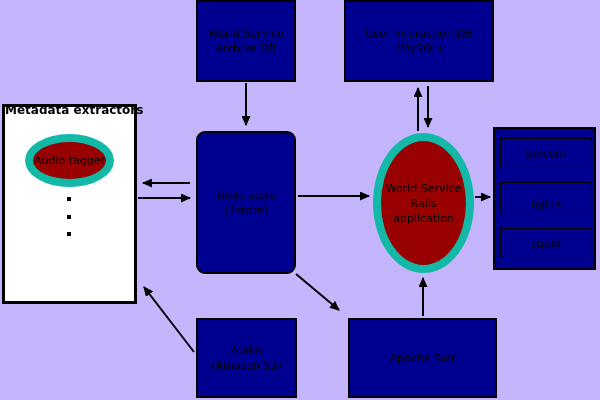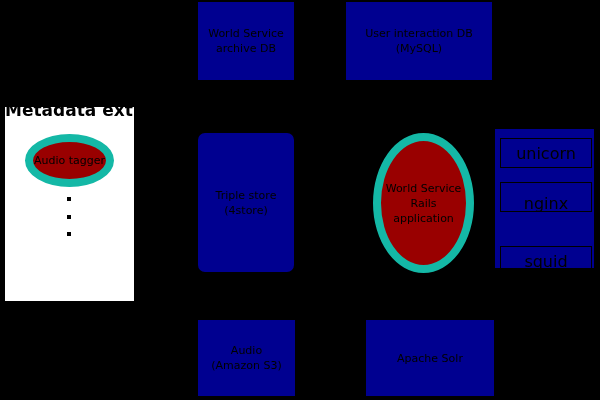--- a/index.html
+++ b/index.html
@@ -1,29 +1,29 @@
 <!DOCTYPE html>
 <html><head>
 <meta charset="utf-8">
 <style>
   html,body{margin:0;padding:0;background:#ffffff;}
   #canvas{
-    position:relative;width:600px;height:400px;background:#000000;overflow:hidden;
+    position:relative;width:600px;height:400px;background:#c4b5fd;overflow:hidden;
     font-family:"DejaVu Sans","Liberation Sans",sans-serif;color:#000;
   }
   .node{position:absolute;box-sizing:border-box;display:flex;align-items:center;justify-content:center;
         text-align:center;font-size:11px;line-height:15px;white-space:pre-line;}
   .bluebox{background:#000090;border:2px solid #000;color:#000;}
   .whitebox{background:#ffffff;border:3px solid #000;}
   .redellipse{background:#990000;border:8px solid #14b8a6;border-radius:50%;}
   .grouptitle{position:absolute;left:0;top:-4px;width:100%;text-align:center;
-              font-size:17px;line-height:14px;font-weight:bold;white-space:nowrap;}
+              font-size:12px;line-height:14px;font-weight:bold;white-space:nowrap;}
   .innercell{position:absolute;box-sizing:border-box;left:5px;width:92px;height:30px;
              border:1px solid #000;display:flex;align-items:center;justify-content:center;
-             font-size:16px;}
+             font-size:11px;}
   .dot{position:absolute;width:4px;height:4px;background:#000;}
   #edges{position:absolute;left:0;top:0;pointer-events:none;}
 </style>
 </head>
 <body>
 
 <div id="canvas">
 
   <svg id="edges" width="600" height="400" viewBox="0 0 600 400">
     <defs>
@@ -77,27 +77,27 @@
 application</span>
   </div>
 
   <div class="node bluebox" style="left:493px;top:127px;width:103px;height:143px;">
     <div class="innercell" style="top:9px;">
       <span>unicorn</span>
     </div>
     <div class="innercell" style="top:53px;align-items:flex-end;">
       <span>nginx</span>
     </div>
-    <div class="innercell" style="top:117px;">
+    <div class="innercell" style="top:99px;">
       <span>squid</span>
     </div>
   </div>
 
   <div class="node bluebox" style="left:196px;top:318px;width:101px;height:80px;">
     <span>Audio
 (Amazon S3)</span>
   </div>
 
-  <div class="node bluebox" style="left:364px;top:318px;width:132px;height:80px;">
+  <div class="node bluebox" style="left:348px;top:318px;width:149px;height:80px;">
     <span>Apache Solr</span>
   </div>
 
 </div>
 
 </body></html>

